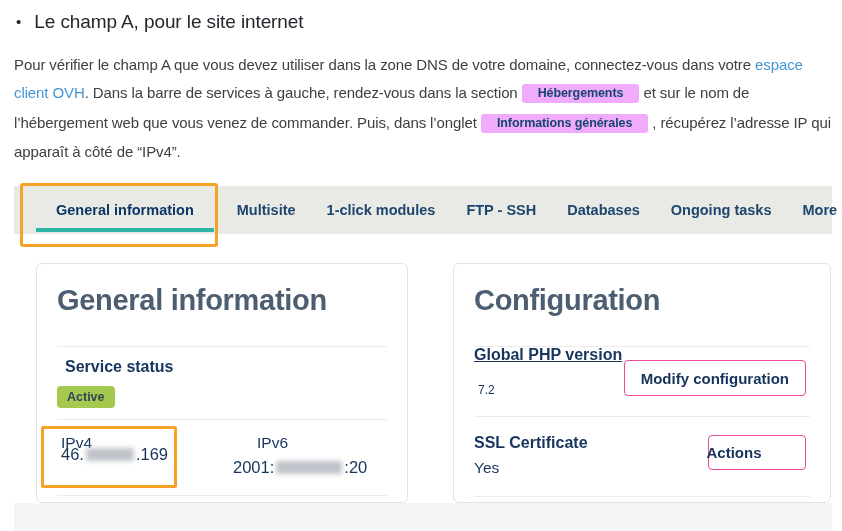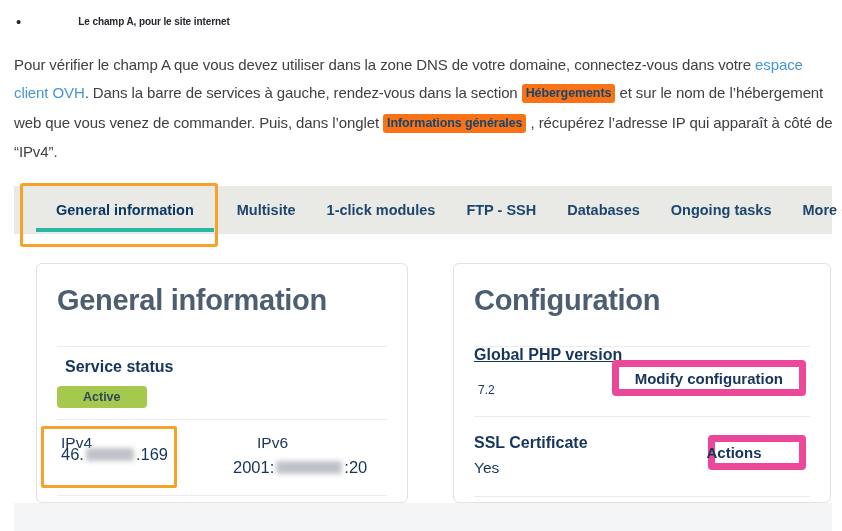--- a/index.html
+++ b/index.html
@@ -2,59 +2,59 @@
 <html><head>
 <meta charset="utf-8">
 <style>
   * { margin:0; padding:0; box-sizing:border-box; }
   html,body { width:842px; height:531px; background:#fff; font-family:"Liberation Sans", sans-serif; overflow:hidden; }
   .page { position:relative; width:842px; height:531px; background:#fff; }
 
   
   .doc-heading { position:absolute; left:16px; top:11px; display:flex; align-items:flex-start; color:#26262e; }
   .bullet { font-size:15px; margin-right:13px; line-height:21px; }
-  .doc-heading-text { font-weight:bold; font-size:10px; line-height:21px; letter-spacing:-0.1px;margin-left:44px; }
+  .doc-heading-text { font-weight:normal; font-size:19px; line-height:21px; letter-spacing:-0.1px; }
   .doc-para { position:absolute; left:14px; top:51px; width:822px; font-size:15px; line-height:28.4px; color:#3f4045; letter-spacing:-0.1px; }
   .link { color:#4796d3; text-decoration:none; cursor:pointer; }
-  .inline-badge { background:#f97316; color:#16456e; font-size:12.5px; font-weight:bold; padding:2px 4px 3px; border-radius:3px; white-space:nowrap; position:relative; top:-1px; }
+  .inline-badge { background:#f0abfc; color:#16456e; font-size:12.5px; font-weight:bold; padding:2px 16px 3px; border-radius:3px; white-space:nowrap; position:relative; top:-1px; }
 
   
   .shot { position:absolute; left:14px; top:186px; width:818px; height:345px; background:#fff; }
   .tabbar { position:relative; height:48px; background:#e9e9e5; display:flex; align-items:center; padding-left:30px; gap:31px; }
   .tab { font-size:14.5px; font-weight:600; color:#1d466f; white-space:nowrap; position:relative; cursor:pointer; }
   .tab.active { font-weight:bold; color:#0b3763; padding:0 12px; }
   .tab.active .underline { position:absolute; left:-8px; right:-8px; bottom:-14px; height:4px; background:#2bb5a3; }
   .tab-annotation { position:absolute; left:6px; top:-3px; width:198px; height:64px; border:3px solid #f5a227; border-radius:3px; z-index:3; pointer-events:none; }
 
   .shot-body { position:relative; background:#fff; height:269px; padding:29px 0 0 22px; }
   .card { position:absolute; top:29px; background:#fff; border:1px solid #e2e2e2; border-radius:6px; height:240px; }
   .card-general { left:22px; width:372px; }
   .card-config  { left:420px; width:378px;margin-left:19px; }
   .card h2 { position:absolute; left:20px; top:20px; font-size:29px; font-weight:bold; color:#4d5e71; letter-spacing:-0.3px; }
   .divider { position:absolute; left:20px; right:20px; height:1px; background:#ececec; }
   .d1 { top:82px; } .d2 { top:155px; } .d3 { top:231px; }
   .cd1 { top:82px; } .cd2 { top:152px; } .cd3 { top:232px; }
 
   .field-label { position:absolute; font-size:16px; font-weight:bold; color:#16345c; }
   .svc-label { left:28px; top:94px; }
-  .badge-active { position:absolute; left:20px; top:122px; background:#a5c84e; color:#2f4858; font-size:12.5px; font-weight:bold; padding:4px 26px; border-radius:4px; }
+  .badge-active { position:absolute; left:20px; top:122px; background:#a5c84e; color:#2f4858; font-size:12.5px; font-weight:bold; padding:4px 10px; border-radius:4px; }
 
   .ip-label { position:absolute; font-size:15.5px; font-weight:normal; color:#16345c; }
   .ip-value { position:absolute; font-size:16.5px; color:#16345c; white-space:nowrap; }
   .ipv4-label { left:24px; top:170px; } .ipv4-value { left:24px; top:181px; }
   .ipv6-label { left:196px; top:170px;margin-left:24px; } .ipv6-value { left:196px; top:194px; }
   .blur { display:inline-block; height:13px; background:#bfc3c9; border-radius:2px; filter:blur(2.5px); vertical-align:-1px; margin:0 2px; }
   .w48 { width:48px; } .w66 { width:66px; }
   .ipv4-annotation { position:absolute; left:4px; top:162px; width:136px; height:62px; border:3px solid #f5a227; border-radius:2px; pointer-events:none; }
 
   .php-label { left:20px; top:82px;text-decoration:underline; }
   .php-value { position:absolute; left:24px; top:119px; font-size:12px; color:#16345c; }
   .ssl-label { left:20px; top:170px; }
   .ssl-value { position:absolute; left:20px; top:195px; font-size:15.5px; color:#16345c; }
-  .btn { position:absolute; background:#fff; border:7px solid #ec4899; border-radius:4px; color:#16345c; font-weight:bold; font-size:15px; font-family:"Liberation Sans", sans-serif; cursor:pointer; display:flex; align-items:center; justify-content:center; gap:9px; }
+  .btn { position:absolute; background:#fff; border:1px solid #ec4899; border-radius:4px; color:#16345c; font-weight:bold; font-size:15px; font-family:"Liberation Sans", sans-serif; cursor:pointer; display:flex; align-items:center; justify-content:center; gap:9px; }
   .btn-modify { right:24px; top:96px; height:36px; padding:0 16px; }
   .btn-actions { right:24px; top:171px; height:35px; width:98px;gap:46px; }
   .chevron { display:inline-block; margin-top:2px; }
 
   .shot-footer { position:absolute; left:0; bottom:0; width:818px; height:28px; background:#f4f5f7; }
 </style>
 </head>
 <body>
 
 <div class="page">

